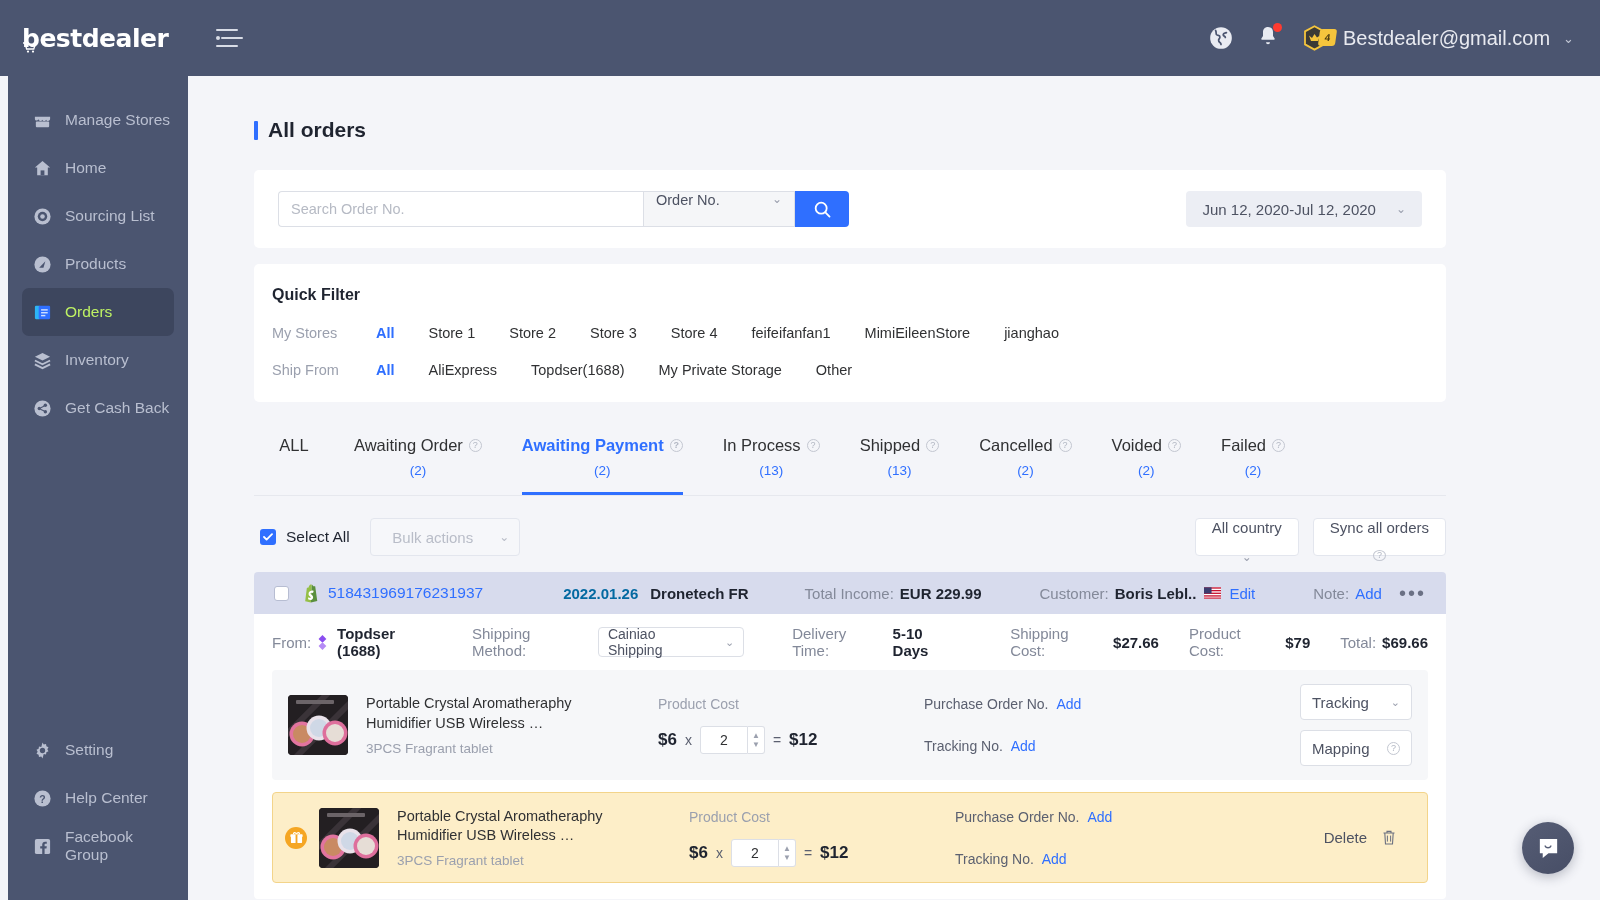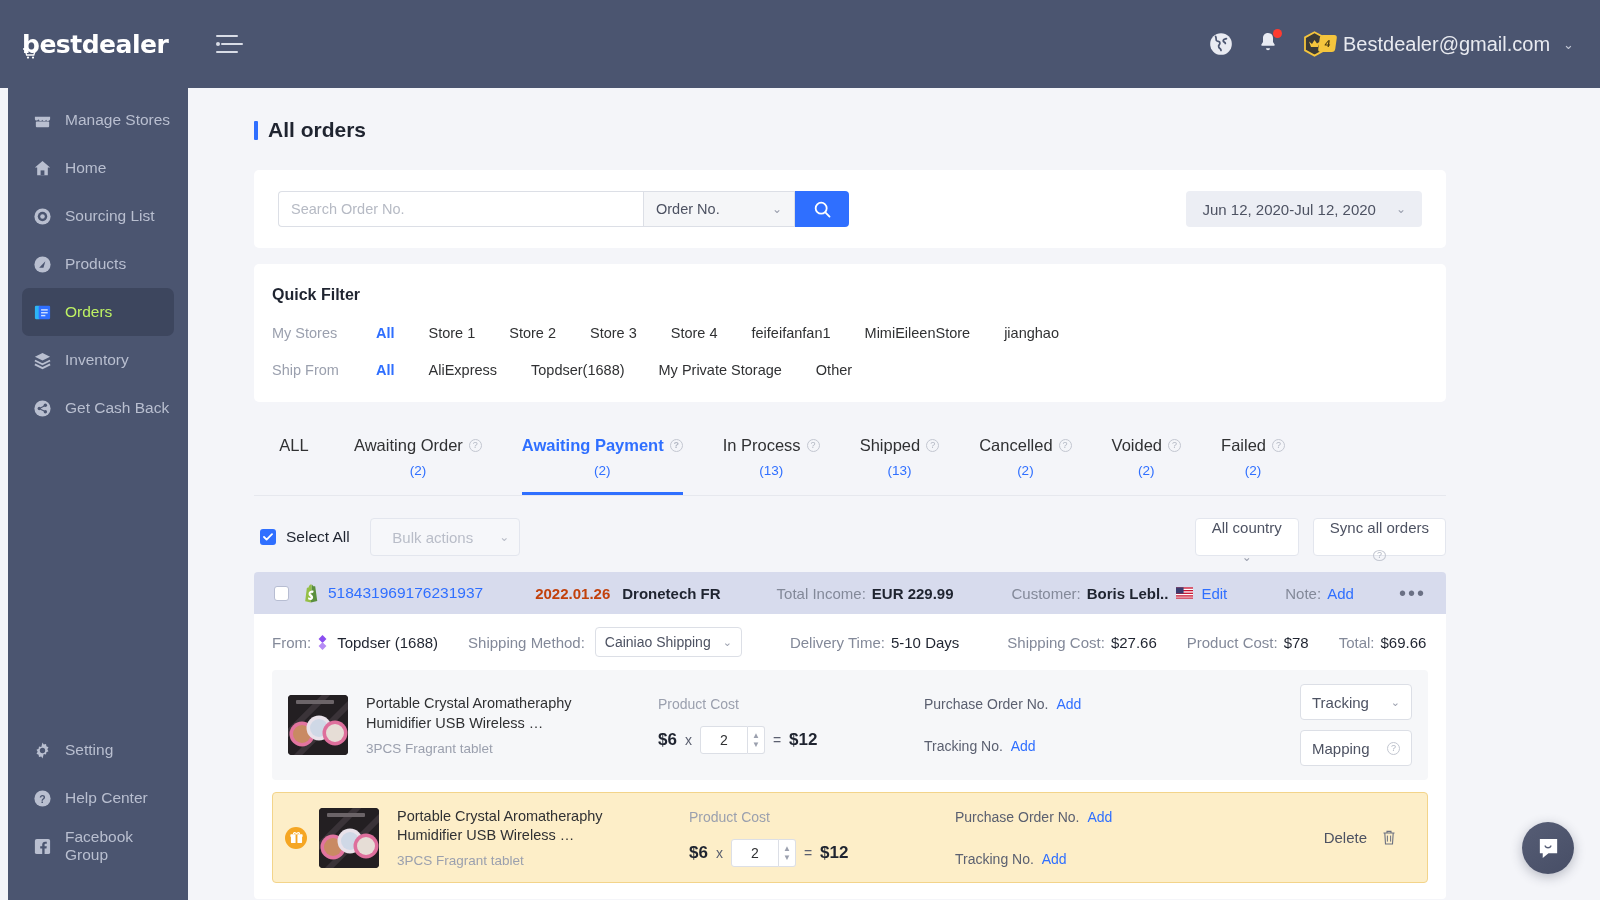--- a/index.html
+++ b/index.html
@@ -6,21 +6,21 @@
   html, body { width: 1600px; height: 900px; overflow: hidden; }
   body {
     font-family: "Liberation Sans", sans-serif;
     background: #f4f5f9;
     color: #303133;
     -webkit-font-smoothing: antialiased;
   }
 
   
   .topbar {
-    position: absolute; top: 0; left: 0; width: 1600px; height: 88px;
+    position: absolute; top: 0; left: 0; width: 1600px; height: 76px;
     background: #4b5570;
     display: flex; align-items: center;
     z-index: 30;
   }
   .logo {
     margin-left: 22px;
     font-family: "DejaVu Sans", sans-serif;
     font-size: 25px; font-weight: 700; letter-spacing: -0.5px;
     color: #ffffff; position: relative;
     display: flex; align-items: center;
@@ -97,21 +97,21 @@
   .search-group { display: flex; align-items: stretch; height: 36px; }
   .search-input {
     width: 365px; border: 1px solid #dcdfe6; border-right: none;
     border-radius: 4px 0 0 4px; padding: 0 12px; font-size: 14.5px;
     color: #303133; outline: none; font-family: "Liberation Sans", sans-serif;
     background: #fff;
   }
   .search-input::placeholder { color: #b6bac4; }
   .search-select {
     width: 152px; background: #f5f6f8; border: 1px solid #dcdfe6;
-    display: flex; align-items: center; justify-content: space-between;
+    display: flex; align-items: flex-start; justify-content: space-between;
     padding: 0 12px; font-size: 14.5px; color: #4d5262; cursor: pointer;
   }
   .search-btn {
     width: 54px; background: #2f6fff; border: none; border-radius: 0 4px 4px 0;
     display: flex; align-items: center; justify-content: center; cursor: pointer;
   }
   .date-picker {
     margin-left: auto; height: 36px; background: #eceef4; border-radius: 4px;
     display: flex; align-items: center; gap: 20px; padding: 0 16px;
     font-size: 15px; color: #4d5262; cursor: pointer;
@@ -165,33 +165,33 @@
 
   
   .order-head {
     margin: 16px 0 0 74px; width: 1192px; height: 42px;
     background: #d7dbed; border-radius: 4px 4px 0 0;
     display: flex; align-items: center; padding: 0 20px; gap: 0;
   }
   .oh-checkbox { width: 15px; height: 15px; border: 1px solid #b7bdd2; border-radius: 3px; background: #fff; cursor:pointer; }
   .shopify-icon { margin-left: 14px; width: 17px; height: 19px; }
   .order-no { margin-left: 8px; color: #2f6fff; font-size: 15.5px; cursor: pointer; }
-  .oh-date { margin-left: 52px; font-size: 15px; font-weight: 700; color: #c2410c; }
+  .oh-date { margin-left: 80px; font-size: 15px; font-weight: 700; color: #0369a1; }
   .oh-store { margin-left: 12px; font-size: 15px; font-weight: 700; color: #1f2430; }
   .oh-seg { display: flex; align-items: center; gap: 6px; font-size: 15px; }
   .oh-muted { color: #838999; }
   .oh-strong { font-weight: 700; color: #1f2430; }
   .oh-link { color: #2f6fff; cursor: pointer; }
   .flag { width: 17px; height: 12px; display:inline-block; margin: 0 2px 0 2px; }
   .dots { margin-left: auto; color: #6a7084; font-size: 20px; letter-spacing: 2px; cursor: pointer; line-height: 1; }
 
   .order-body { margin: 0 0 12px 74px; width: 1192px; background: #fff; border-radius: 0 0 4px 4px; padding-bottom: 16px; }
   .ship-row { display: flex; align-items: center; height: 56px; padding: 0 18px; font-size: 15px; }
   .ship-lbl { color: #838999; }
-  .ship-val { font-weight: 400; color: #1f2430; }
+  .ship-val { font-weight: 700; color: #1f2430; }
   .diamond { width: 15px; height: 15px; margin: 0 7px 0 4px; }
   .ship-select {
     margin-left: 10px; height: 30px; border: 1px solid #dcdfe6; border-radius: 4px;
     display: flex; align-items: center; gap: 12px; padding: 0 9px;
     font-size: 14px; color: #4d5262; cursor: pointer;
   }
   .gap-48 { margin-left: 48px; }
   .gap-30 { margin-left: 30px; }
 
   
@@ -605,21 +605,21 @@
         <span style="font-size:11px;color:#9ba0ae;">⌄</span>
       </span>
 
       <span class="ship-lbl gap-48">Delivery Time:</span>
       <span class="ship-val" style="margin-left:6px;">5-10 Days</span>
 
       <span class="ship-lbl gap-48">Shipping Cost:</span>
       <span class="ship-val" style="margin-left:6px;">$27.66</span>
 
       <span class="ship-lbl gap-30">Product Cost:</span>
-      <span class="ship-val" style="margin-left:6px;">$78</span>
+      <span class="ship-val" style="margin-left:6px;">$79</span>
 
       <span class="ship-lbl gap-30">Total:</span>
       <span class="ship-val" style="margin-left:6px;">$69.66</span>
     </div>
 
     <div class="line">
       <div class="thumb">
         <svg width="60" height="60" viewBox="0 0 60 60">
           <rect width="60" height="60" fill="#231f22"></rect>
           <path d="M-8 46 L46 -8 M8 62 L62 8" stroke="#3a3338" stroke-width="6" fill="none"></path>

